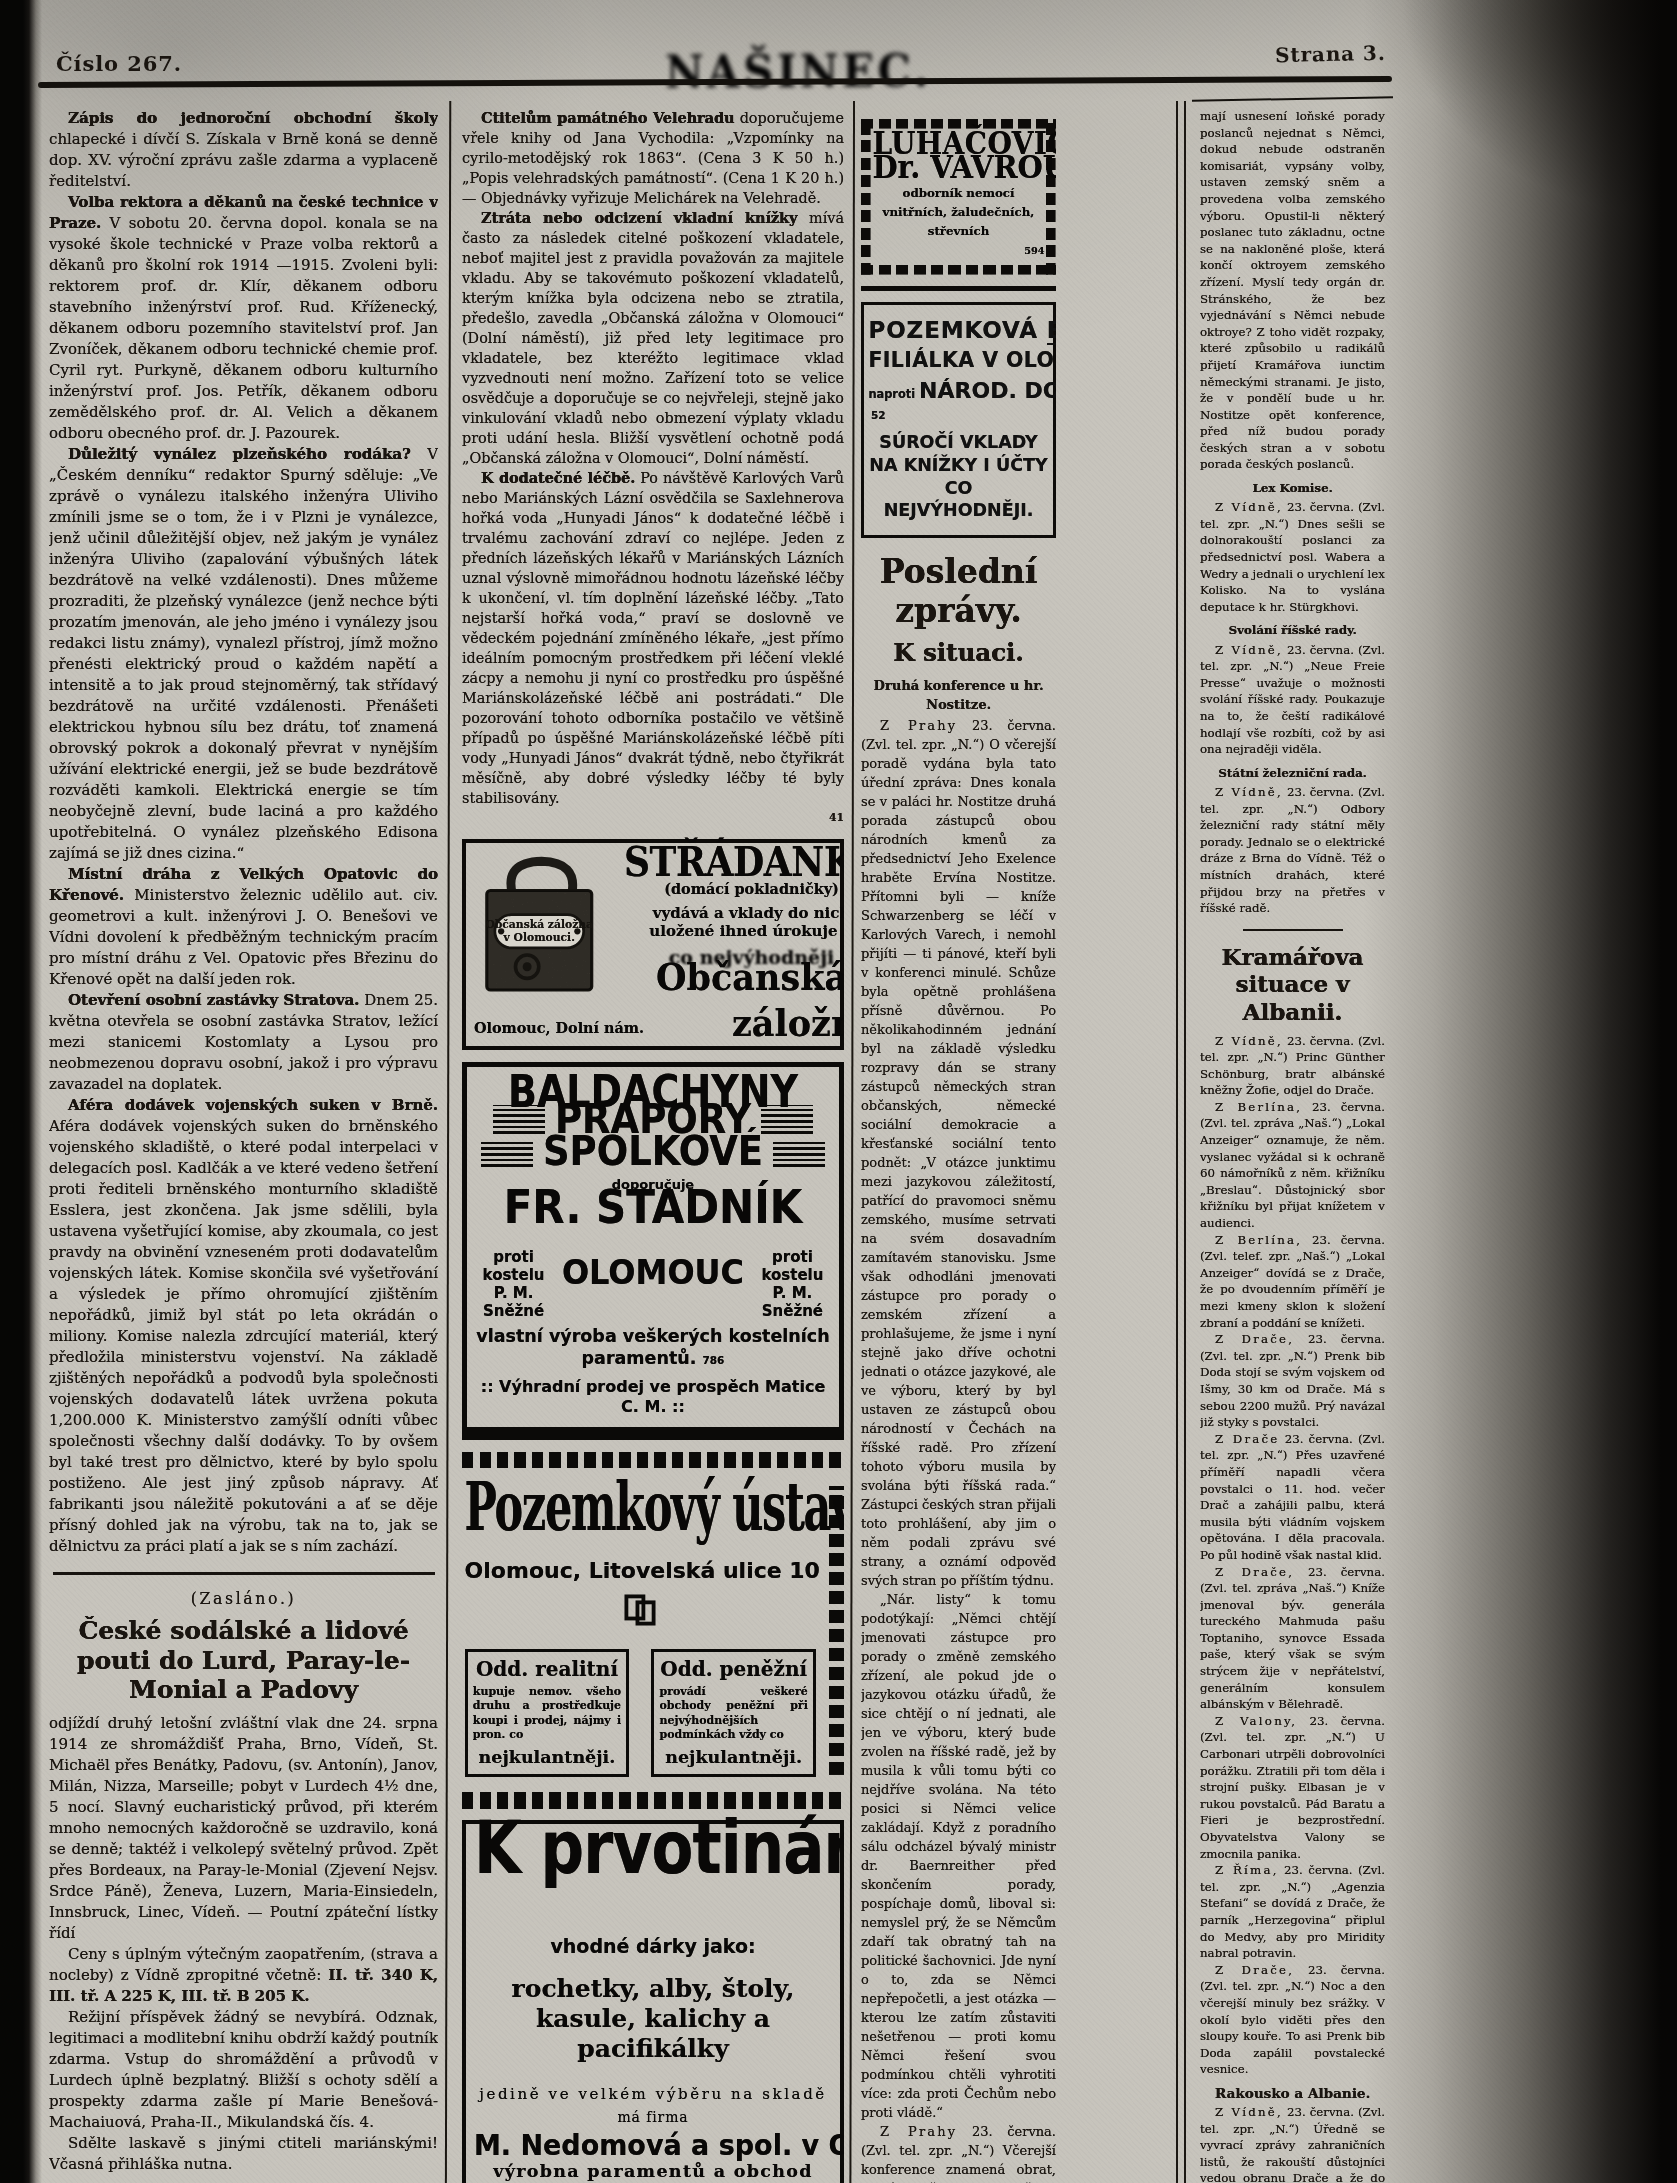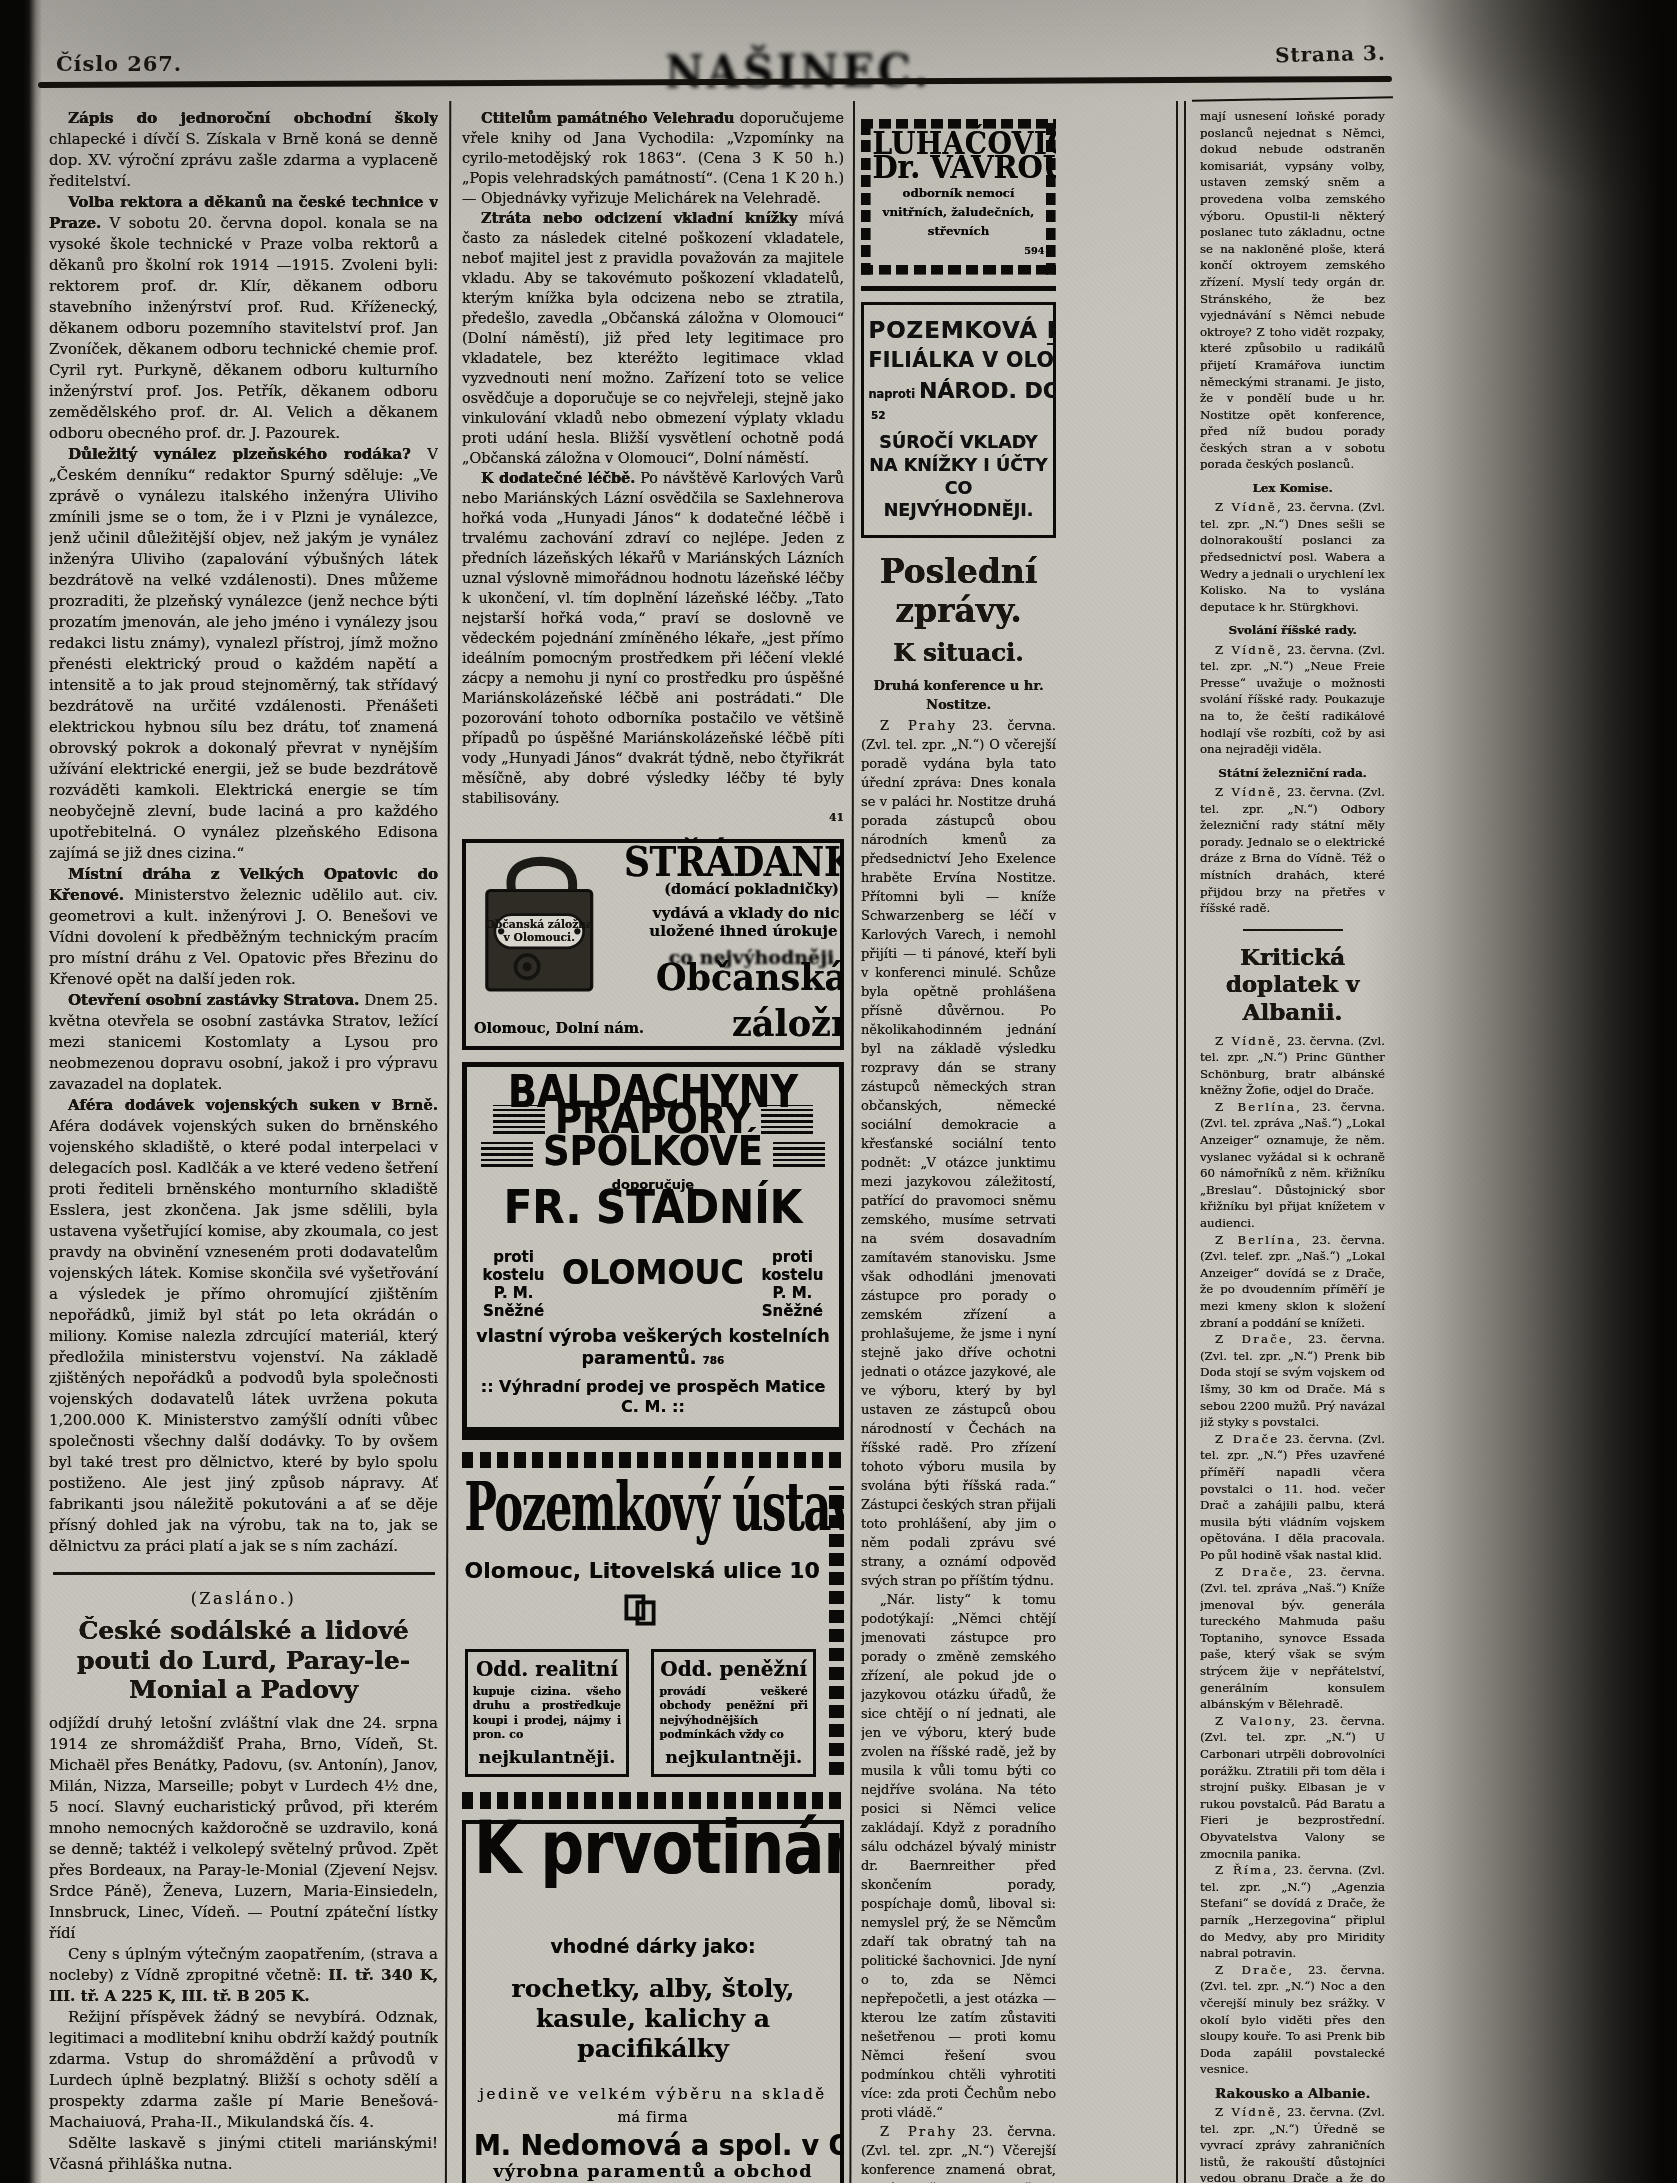--- a/index.html
+++ b/index.html
@@ -235,21 +235,21 @@
       <div class="ad ad-pu">
         <div class="pu1">Pozemkový ústav</div>
         <div class="pu2 sans">Olomouc, Litovelská ulice 10</div>
         <div class="pu-orn"><svg viewBox="0 0 80 80" width="34" height="34">
             <rect x="8" y="8" width="40" height="52" fill="none" stroke="#0b0a08" stroke-width="9"></rect>
             <rect x="34" y="22" width="38" height="50" fill="none" stroke="#0b0a08" stroke-width="9"></rect>
           </svg></div>
         <div class="pu-boxes">
           <div class="pu-box">
             <div class="pu-bh">Odd. realitní</div>
-            <div class="pu-bt">kupuje cizina. všeho druhu a prostředkuje koupi i prodej, nájmy i pron. co</div>
+            <div class="pu-bt">kupuje nemov. všeho druhu a prostředkuje koupi i prodej, nájmy i pron. co</div>
             <div class="pu-bb">nejkulantněji.</div>
           </div>
           <div class="pu-box">
             <div class="pu-bh">Odd. peněžní</div>
             <div class="pu-bt">provádí veškeré obchody peněžní při nejvýhodnějších podmínkách vždy co</div>
             <div class="pu-bb">nejkulantněji.</div>
           </div>
         </div>
       </div>
       <div class="dash-strip"></div>
@@ -288,21 +288,21 @@
     </div>
   <div class="col" id="col4">
       <p class="noindent">mají usnesení loňské porady poslanců nejednat s Němci, dokud nebude odstraněn komisariát, vypsány volby, ustaven zemský sněm a provedena volba zemského výboru. Opustil-li některý poslanec tuto základnu, octne se na nakloněné ploše, která končí oktroyem zemského zřízení. Myslí tedy orgán dr. Stránského, že bez vyjednávání s Němci nebude oktroye? Z toho vidět rozpaky, které způsobilo u radikálů přijetí Kramářova iunctim německými stranami. Je jisto, že v pondělí bude u hr. Nostitze opět konference, před níž budou porady českých stran a v sobotu porada českých poslanců.</p>
       <p class="subhead ">Lex Komise.</p>
       <p><span class="dateline">Z Vídně,</span> 23. června. (Zvl. tel. zpr. „N.“) Dnes sešli se dolnorakouští poslanci za předsednictví posl. Wabera a Wedry a jednali o urychlení lex Kolisko. Na to vyslána deputace k hr. Stürgkhovi.</p>
       <p class="subhead ">Svolání říšské rady.</p>
       <p><span class="dateline">Z Vídně,</span> 23. června. (Zvl. tel. zpr. „N.“) „Neue Freie Presse“ uvažuje o možnosti svolání říšské rady. Poukazuje na to, že čeští radikálové hodlají vše rozbíti, což by asi ona nejraději viděla.</p>
       <p class="subhead ">Státní železniční rada.</p>
       <p><span class="dateline">Z Vídně,</span> 23. června. (Zvl. tel. zpr. „N.“) Odbory železniční rady státní měly porady. Jednalo se o elektrické dráze z Brna do Vídně. Též o místních drahách, které přijdou brzy na přetřes v říšské radě.</p>
       <div class="divider"></div>
-      <p class="h1 sz-alb">Kritická doplatek v Albanii.</p>
+      <p class="h1 sz-alb">Kramářova situace v Albanii.</p>
       <p><span class="dateline">Z Vídně,</span> 23. června. (Zvl. tel. zpr. „N.“) Princ Günther Schönburg, bratr albánské kněžny Žofie, odjel do Drače.</p>
       <p><span class="dateline">Z Berlína,</span> 23. června. (Zvl. tel. zpráva „Naš.“) „Lokal Anzeiger“ oznamuje, že něm. vyslanec vyžádal si k ochraně 60 námořníků z něm. křižníku „Breslau“. Důstojnický sbor křižníku byl přijat knížetem v audienci.</p>
       <p><span class="dateline">Z Berlína,</span> 23. června. (Zvl. telef. zpr. „Naš.“) „Lokal Anzeiger“ dovídá se z Drače, že po dvoudenním příměří je mezi kmeny sklon k složení zbraní a poddání se knížeti.</p>
       <p><span class="dateline">Z Drače,</span> 23. června. (Zvl. tel. zpr. „N.“) Prenk bib Doda stojí se svým vojskem od Išmy, 30 km od Drače. Má s sebou 2200 mužů. Prý navázal již styky s povstalci.</p>
       <p><span class="dateline">Z Drače</span> 23. června. (Zvl. tel. zpr. „N.“) Přes uzavřené příměří napadli včera povstalci o 11. hod. večer Drač a zahájili palbu, která musila býti vládním vojskem opětována. I děla pracovala. Po půl hodině však nastal klid.</p>
       <p><span class="dateline">Z Drače,</span> 23. června. (Zvl. tel. zpráva „Naš.“) Kníže jmenoval býv. generála tureckého Mahmuda pašu Toptaniho, synovce Essada paše, který však se svým strýcem žije v nepřátelství, generálním konsulem albánským v Bělehradě.</p>
       <p><span class="dateline">Z Valony,</span> 23. června. (Zvl. tel. zpr. „N.“) U Carbonari utrpěli dobrovolníci porážku. Ztratili při tom děla i strojní pušky. Elbasan je v rukou povstalců. Pád Baratu a Fieri je bezprostřední. Obyvatelstva Valony se zmocnila panika.</p>
       <p><span class="dateline">Z Říma,</span> 23. června. (Zvl. tel. zpr. „N.“) „Agenzia Stefani“ se dovídá z Drače, že parník „Herzegovina“ připlul do Medvy, aby pro Miridity nabral potravin.</p>
       <p><span class="dateline">Z Drače,</span> 23. června. (Zvl. tel. zpr. „N.“) Noc a den včerejší minuly bez srážky. V okolí bylo viděti přes den sloupy kouře. To asi Prenk bib Doda zapálil povstalecké vesnice.</p>
       <p class="subhead sz-sub">Rakousko a Albanie.</p>

